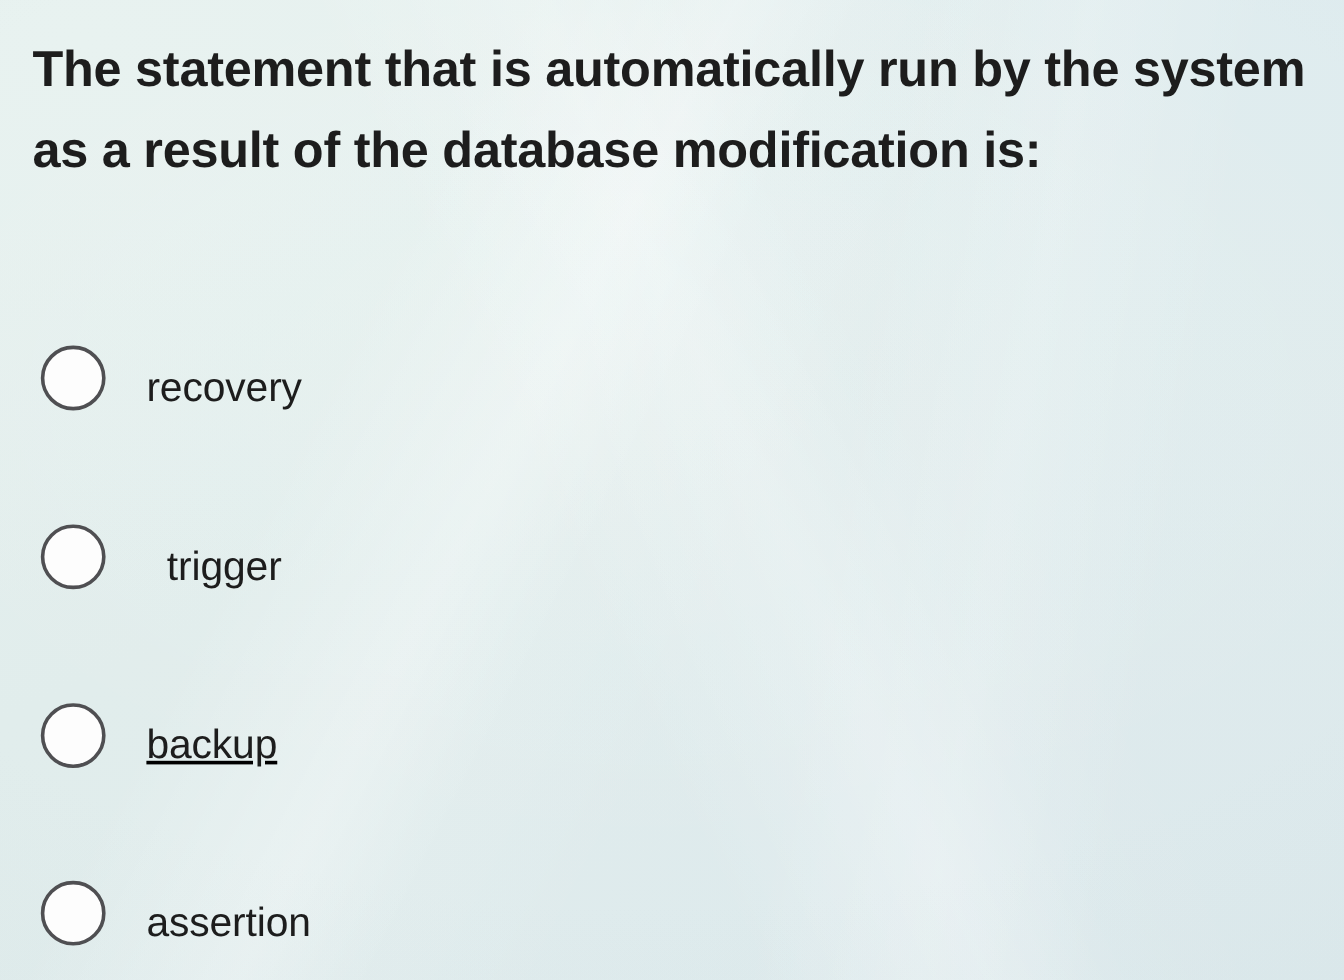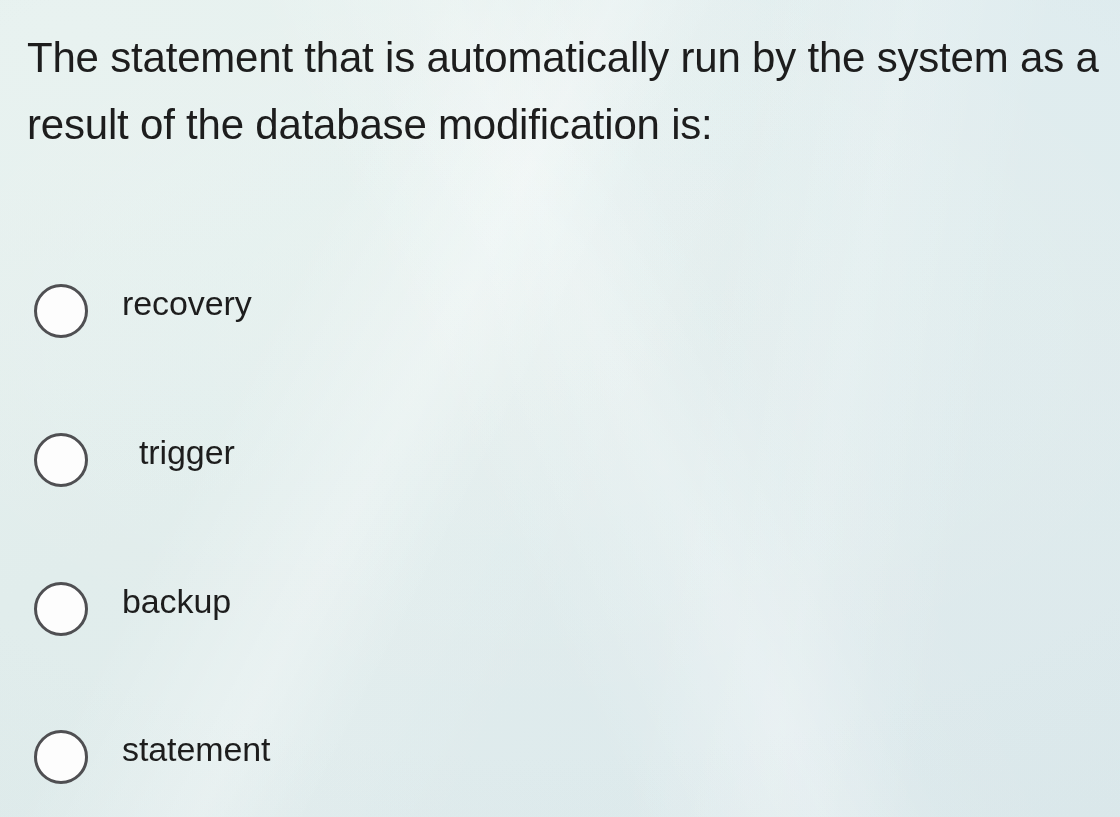--- a/index.html
+++ b/index.html
@@ -82,36 +82,36 @@
   
   #question-text {
     position: absolute;
     left: 27px;
     top: 24px;
     width: 1082px;
     font-size: 42px;
     line-height: 67px;
     letter-spacing: -0.2px;
     color: #1d1d1d;
-    font-weight: 400;
+    font-weight: 700;
   }
 
   
   #options-list {
     position: absolute;
     left: 0;
     top: 0;
     width: 1120px;
   }
 
   .option-row {
     position: absolute;
     left: 34px;
     display: flex;
-    align-items: flex-start;
+    align-items: flex-end;
     height: 58px;
   }
 
   .option-radio {
     flex: 0 0 auto;
     width: 48px;
     height: 48px;
     border-radius: 50%;
     background: #fdfdfd;
     border: 3px solid #4f4f52;
@@ -147,25 +147,25 @@
       <div class="option-row" style="top: 284px;">
         <span class="option-radio"></span>
         <span class="option-label">recovery</span>
       </div>
 
       <div class="option-row" style="top: 433px; gap: 17px;">
         <span class="option-radio"></span>
         <span class="option-label">trigger</span>
       </div>
 
-      <div class="option-row" style="top: 582px;">
+      <div class="option-row" style="top: 582px; text-decoration: underline;">
         <span class="option-radio"></span>
         <span class="option-label">backup</span>
       </div>
 
       <div class="option-row" style="top: 730px;">
         <span class="option-radio"></span>
-        <span class="option-label">statement</span>
+        <span class="option-label">assertion</span>
       </div>
 
     </div>
   </div>
 </div>
 
 </body></html>

